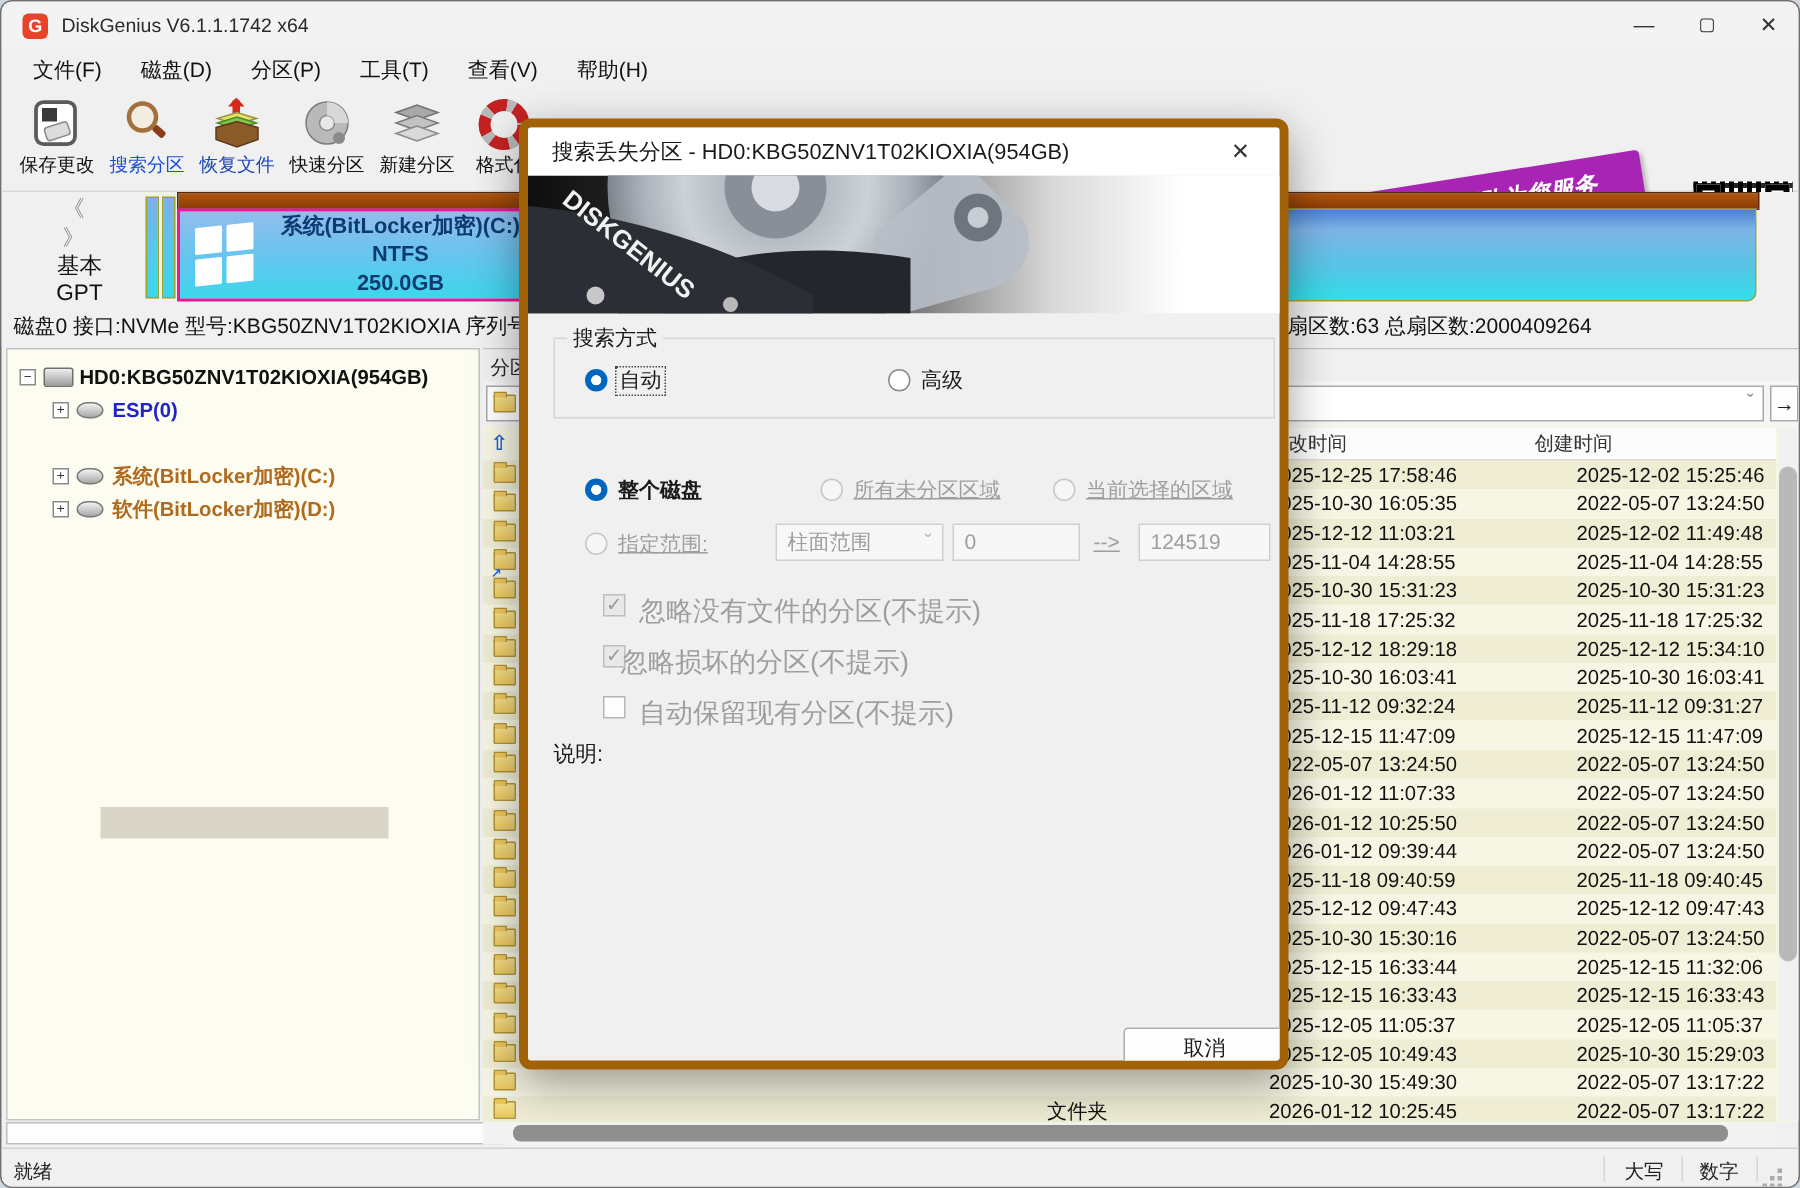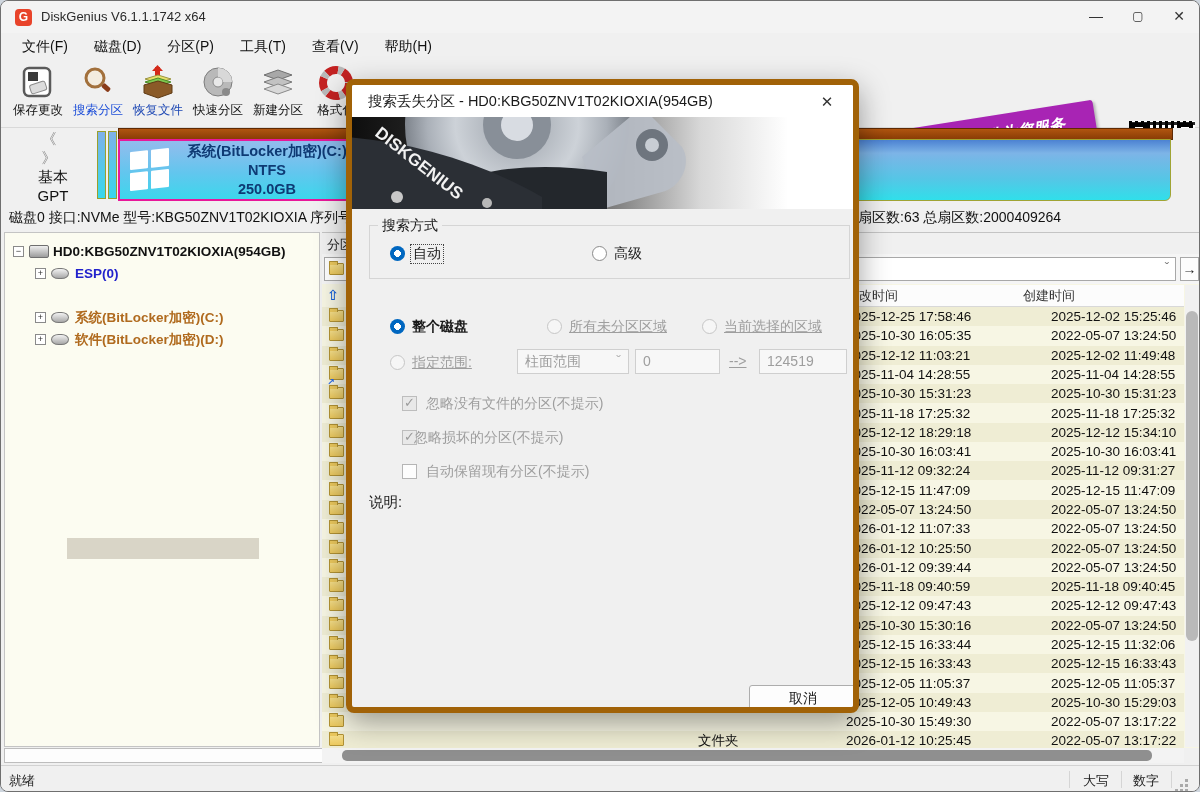--- a/index.html
+++ b/index.html
@@ -93,21 +93,21 @@
   .radio.on{background:radial-gradient(circle,#fff 0 3.2px,#0067c0 3.6px);}
   .radio.off{background:#fff;border:1px solid #8a8a8a;}
   .radio.dis{background:#f6f6f6;border:1px solid #c6c6c6;}
   .rlbl{position:absolute;font-size:14px;color:#1a1a1a;white-space:nowrap;}
   .rlbl.dim{color:#9e9e9e;text-decoration:underline;}
   .rlbl.focus{outline:1px dotted #444;padding:0 2px;}
   .cb{position:absolute;width:15px;height:15px;box-sizing:border-box;}
   .cb.chk{background:#e8e8e8;border:1px solid #bdbdbd;}
   .cb.chk:after{content:"\2713";position:absolute;left:1px;top:-2px;font-size:13px;color:#9a9a9a;}
   .cb.un{background:#fdfdfd;border:1px solid #b5b5b5;}
-  .clbl{position:absolute;font-size:14px;color:#9e9e9e;white-space:nowrap;}
+  .clbl{position:absolute;font-size:18px;color:#9e9e9e;white-space:nowrap;}
   .field{position:absolute;height:25px;background:#f7f7f7;border:1px solid #cfcfcf;box-sizing:border-box;font-size:14px;color:#9e9e9e;line-height:23px;padding-left:7px;}
   #dlg-note-lbl{position:absolute;left:17px;top:408px;font-size:14.5px;color:#1a1a1a;}
   #dlg-note{position:absolute;left:17px;top:434px;width:482px;font-size:14.5px;line-height:23.5px;color:#1a1a1a;}
   .dlg-btn{position:absolute;top:600px;width:108px;height:26px;background:#fdfdfd;border:1px solid #adadad;border-radius:3px;text-align:center;line-height:24px;font-size:14px;color:#1a1a1a;box-sizing:border-box;}
   .dlg-btn.default{border:2px solid #0067c0;line-height:22px;margin-top:40px;}
 </style>
 </head>
 <body>
 
 <div id="window" class="nosel">

